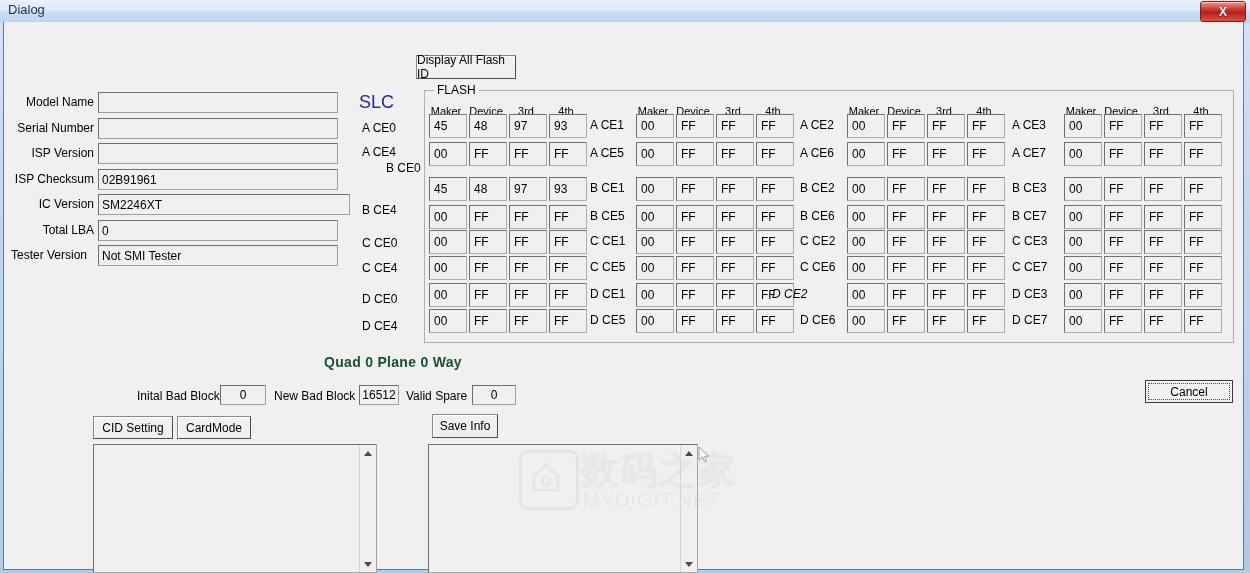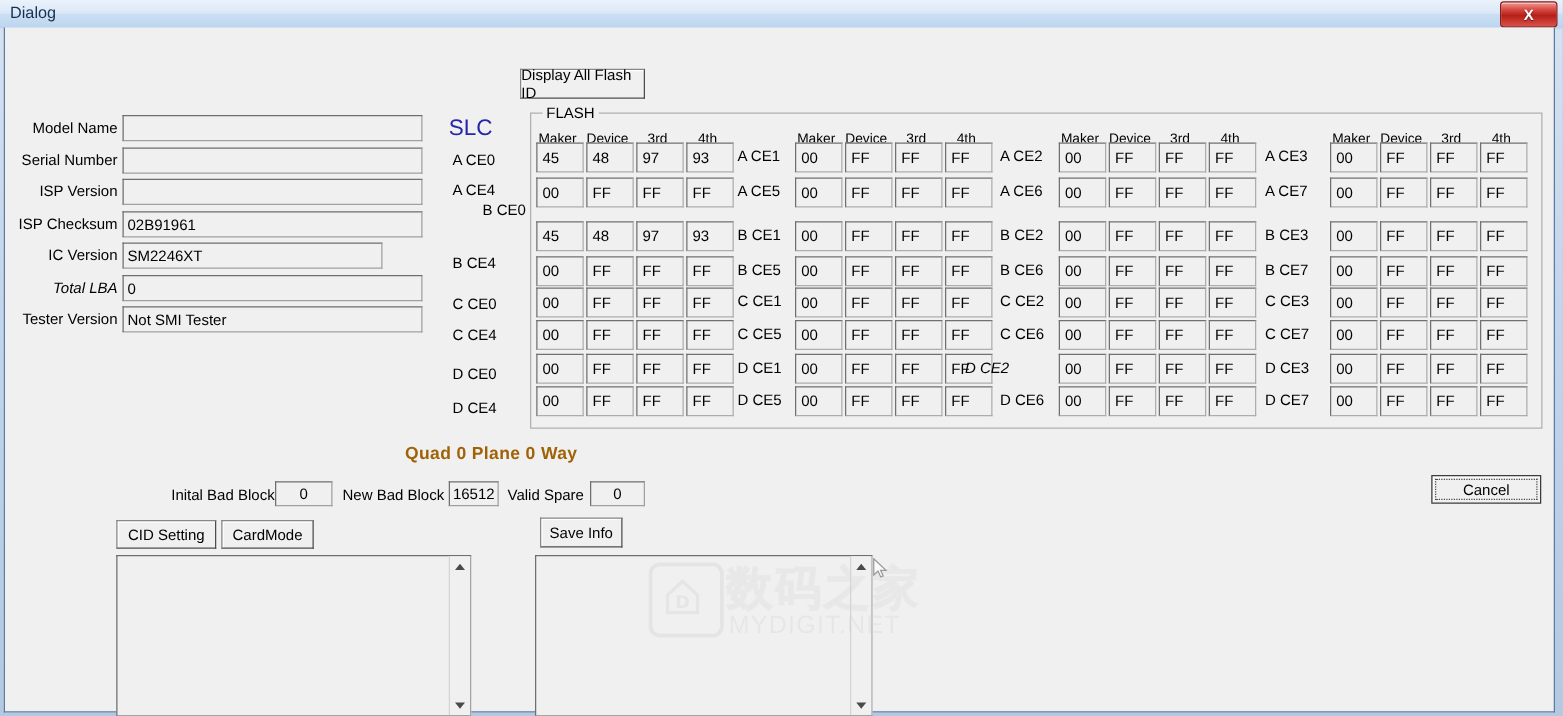--- a/index.html
+++ b/index.html
@@ -68,21 +68,21 @@
 
   
   .colhdr{position:absolute;font-size:11px;color:#000;text-align:center;width:34px;}
   .celabel{position:absolute;font-size:12px;color:#000;white-space:nowrap;}
   .hexbox{position:absolute;width:38px;height:24px;background:#f0f0f0;
     border:1px solid #adadad;border-top:1px solid #707070;border-left:1px solid #707070;
     box-sizing:border-box;font-size:12px;display:flex;align-items:center;
     padding-left:4px;color:#000;}
 
   #quad-line{position:absolute;left:320px;top:332px;font-size:14px;font-weight:bold;
-    color:#a16207;letter-spacing:.3px;}
+    color:#14532d;letter-spacing:.3px;}
 
   .scrollarea{position:absolute;background:#f0f0f0;
     border:1px solid #a3a3a3;border-top:1px solid #6e6e6e;border-left:1px solid #6e6e6e;
     box-sizing:border-box;}
   .vscroll{position:absolute;right:0;top:0;width:16px;bottom:0;background:#f0f0f0;
     border-left:1px solid #d4d4d4;}
   .sbtn{position:absolute;left:0;width:16px;height:16px;
     display:flex;align-items:center;justify-content:center;cursor:pointer;}
   .sbtn.up{top:0;} .sbtn.dn{bottom:0;}
   .arrow{width:0;height:0;border-left:4px solid transparent;border-right:4px solid transparent;}
@@ -135,24 +135,24 @@
     <div id="form-host">
         <div class="lbl" style="left: 0px; top: 73px; width: 90px; text-align: right;">Model Name</div>
         <div class="edit" style="left: 94px; top: 70px; width: 240px; height: 21px;"></div>
         <div class="lbl" style="left: 0px; top: 99px; width: 90px; text-align: right;">Serial Number</div>
         <div class="edit" style="left: 94px; top: 96px; width: 240px; height: 21px;"></div>
         <div class="lbl" style="left: 0px; top: 124px; width: 90px; text-align: right;">ISP Version</div>
         <div class="edit" style="left: 94px; top: 121px; width: 240px; height: 21px;"></div>
         <div class="lbl" style="left: 0px; top: 150px; width: 90px; text-align: right;">ISP Checksum</div>
         <div class="edit" style="left: 94px; top: 147px; width: 240px; height: 21px;">02B91961</div>
         <div class="lbl" style="left: 0px; top: 175px; width: 90px; text-align: right;">IC Version</div>
-        <div class="edit" style="left: 94px; top: 172px; width: 208px; height: 21px;">SM2246XT</div>
-        <div class="lbl" style="left: 0px; top: 201px; width: 90px; text-align: right; font-style: italic;">Total LBA</div>
+        <div class="edit" style="left: 94px; top: 172px; width: 252px; height: 21px;">SM2246XT</div>
+        <div class="lbl" style="left: 0px; top: 201px; width: 90px; text-align: right;">Total LBA</div>
         <div class="edit" style="left: 94px; top: 198px; width: 240px; height: 21px;">0</div>
-        <div class="lbl" style="left: 0px; top: 226px; width: 90px; text-align: right;">Tester Version</div>
+        <div class="lbl" style="left: 0px; top: 226px; width: 90px; text-align: center;">Tester Version</div>
         <div class="edit" style="left: 94px; top: 223px; width: 240px; height: 21px;">Not SMI Tester</div>
       </div>
 
     <div class="lbl" id="mode-lbl" style="left:355px;top:70px;font-weight:normal;font-size:18px;color:#2626a8;">SLC</div>
 
     <div id="ce-left-host">
         <div class="celabel" style="left: 358px; top: 99px;">A CE0</div>
         <div class="celabel" style="left: 358px; top: 123px;">A CE4</div>
         <div class="celabel" style="left: 358px; top: 139px; margin-left: 24px;">B CE0</div>
         <div class="celabel" style="left: 358px; top: 181px;">B CE4</div>

